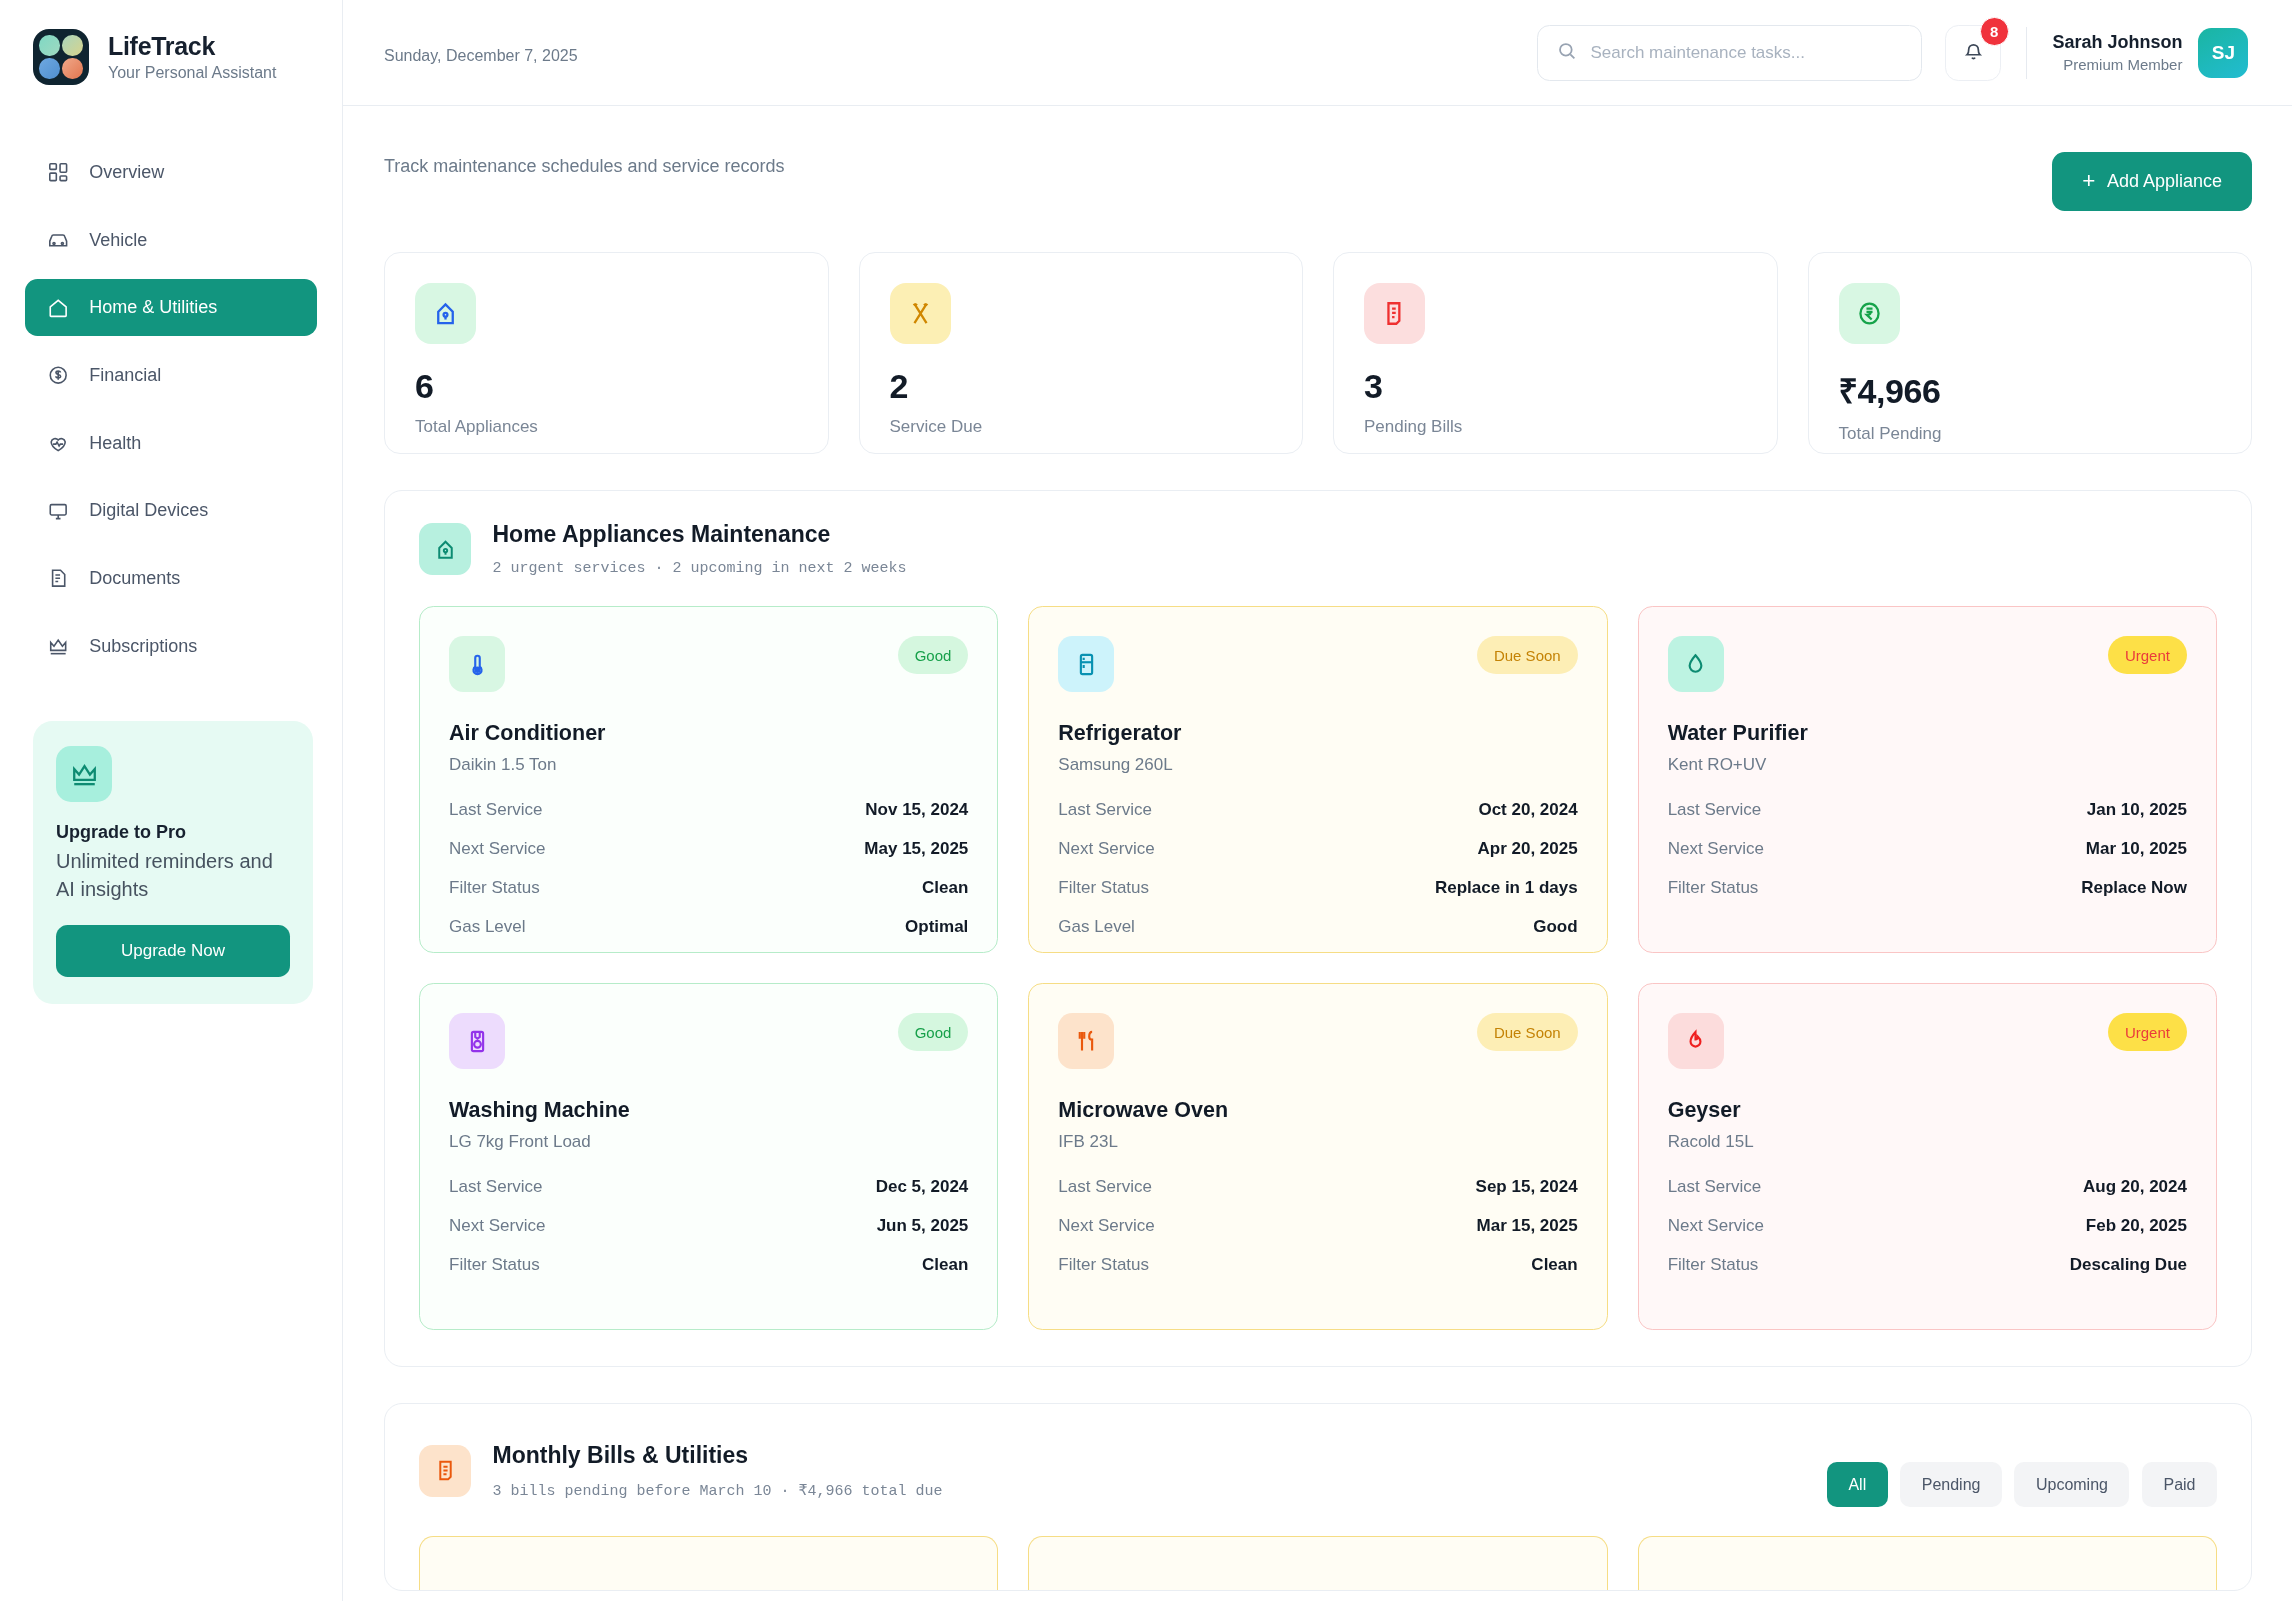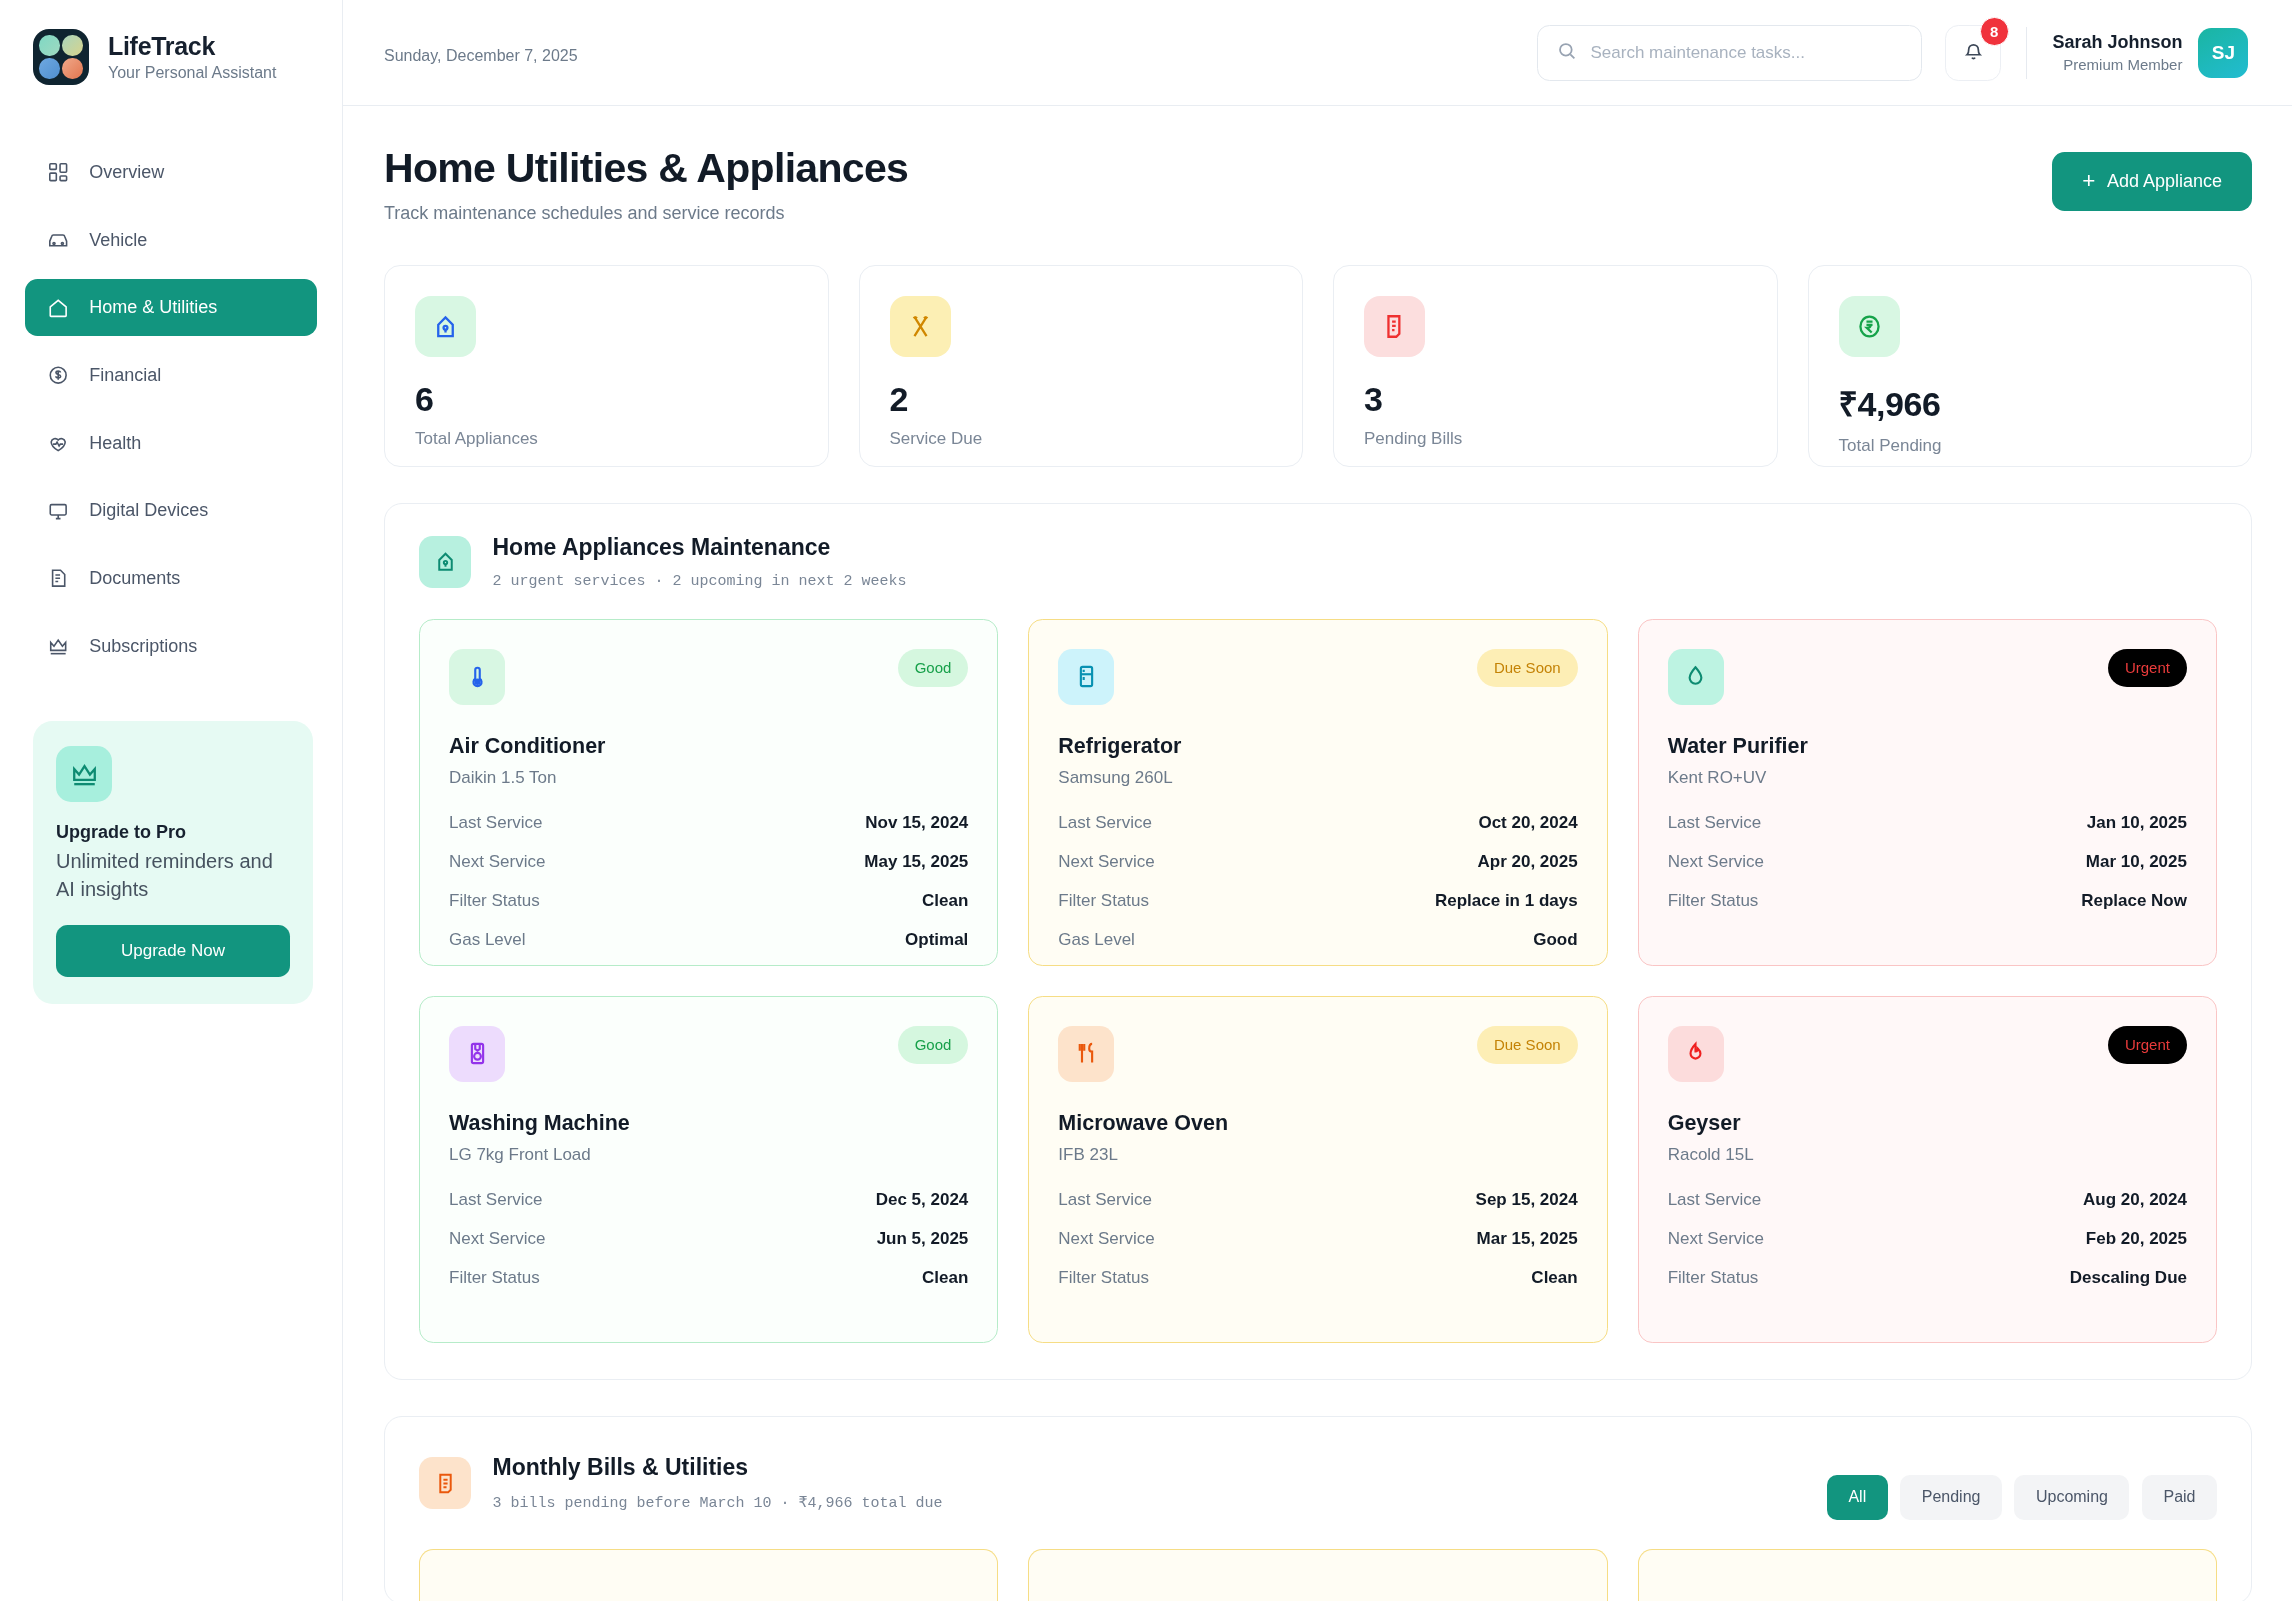--- a/index.html
+++ b/index.html
@@ -148,21 +148,21 @@
   .card.urgent { border-color: #fac5c5; background: #fff8f8; }
   .card-top { display:flex; align-items:flex-start; }
   .card-ico { width: 56px; height: 56px; border-radius: 14.3px; display:flex; align-items:center; justify-content:center; }
   .card-ico svg { width: 27px; height: 27px; fill:none; stroke-width: 1.9; }
   .chip {
     margin-left: auto; height: 38px; padding: 0 17px; border-radius: 19px;
     font-size: 15px; display:flex; align-items:center;
   }
   .chip.good   { background:#d5f7df; color:#17a04a; }
   .chip.soon   { background:#fdeeb5; color:#c48205; }
-  .chip.urgent { background:#000000; color:#ea3b3b; }
+  .chip.urgent { background:#fde047; color:#ea3b3b; }
   .card-name { font-size: 21.5px; font-weight: 700; color: #121b27; margin-top: 29px; }
   .card-model { font-size: 17px; color: #6c7a8a; margin-top: 9px; }
   .rows { margin-top: 25px; }
   .row { display:flex; align-items:center; justify-content:space-between; margin-bottom: 19px; }
   .row-k { font-size: 17px; color: #6c7a8a; }
   .row-v { font-size: 17px; font-weight: 700; color: #121b27; }
 
   .bills-peek { display:grid; grid-template-columns: repeat(3,1fr); gap: 30px; padding: 0 34px; }
   .bill-peek { height: 54px; border-radius: 14.3px 14.3px 0 0; border:0.9px solid; border-bottom:none; }
   .bill-peek.soon { border-color:#f6dd85; background:#fffdf4; }
@@ -309,21 +309,20 @@
           <div class="user-role">Premium Member</div>
         </div>
         <div class="avatar">SJ</div>
       </div>
     </header>
 
     <div class="content">
 
       <div class="page-head">
         <div class="page-head-left">
-          <h1 class="page-title">Home Utilities &amp; Appliances</h1>
           <div class="page-sub">Track maintenance schedules and service records</div>
         </div>
         <button class="add-btn">
           <span class="plus">+</span>
           <span>Add Appliance</span>
         </button>
       </div>
 
       <div class="stats">
         <div class="stat">

